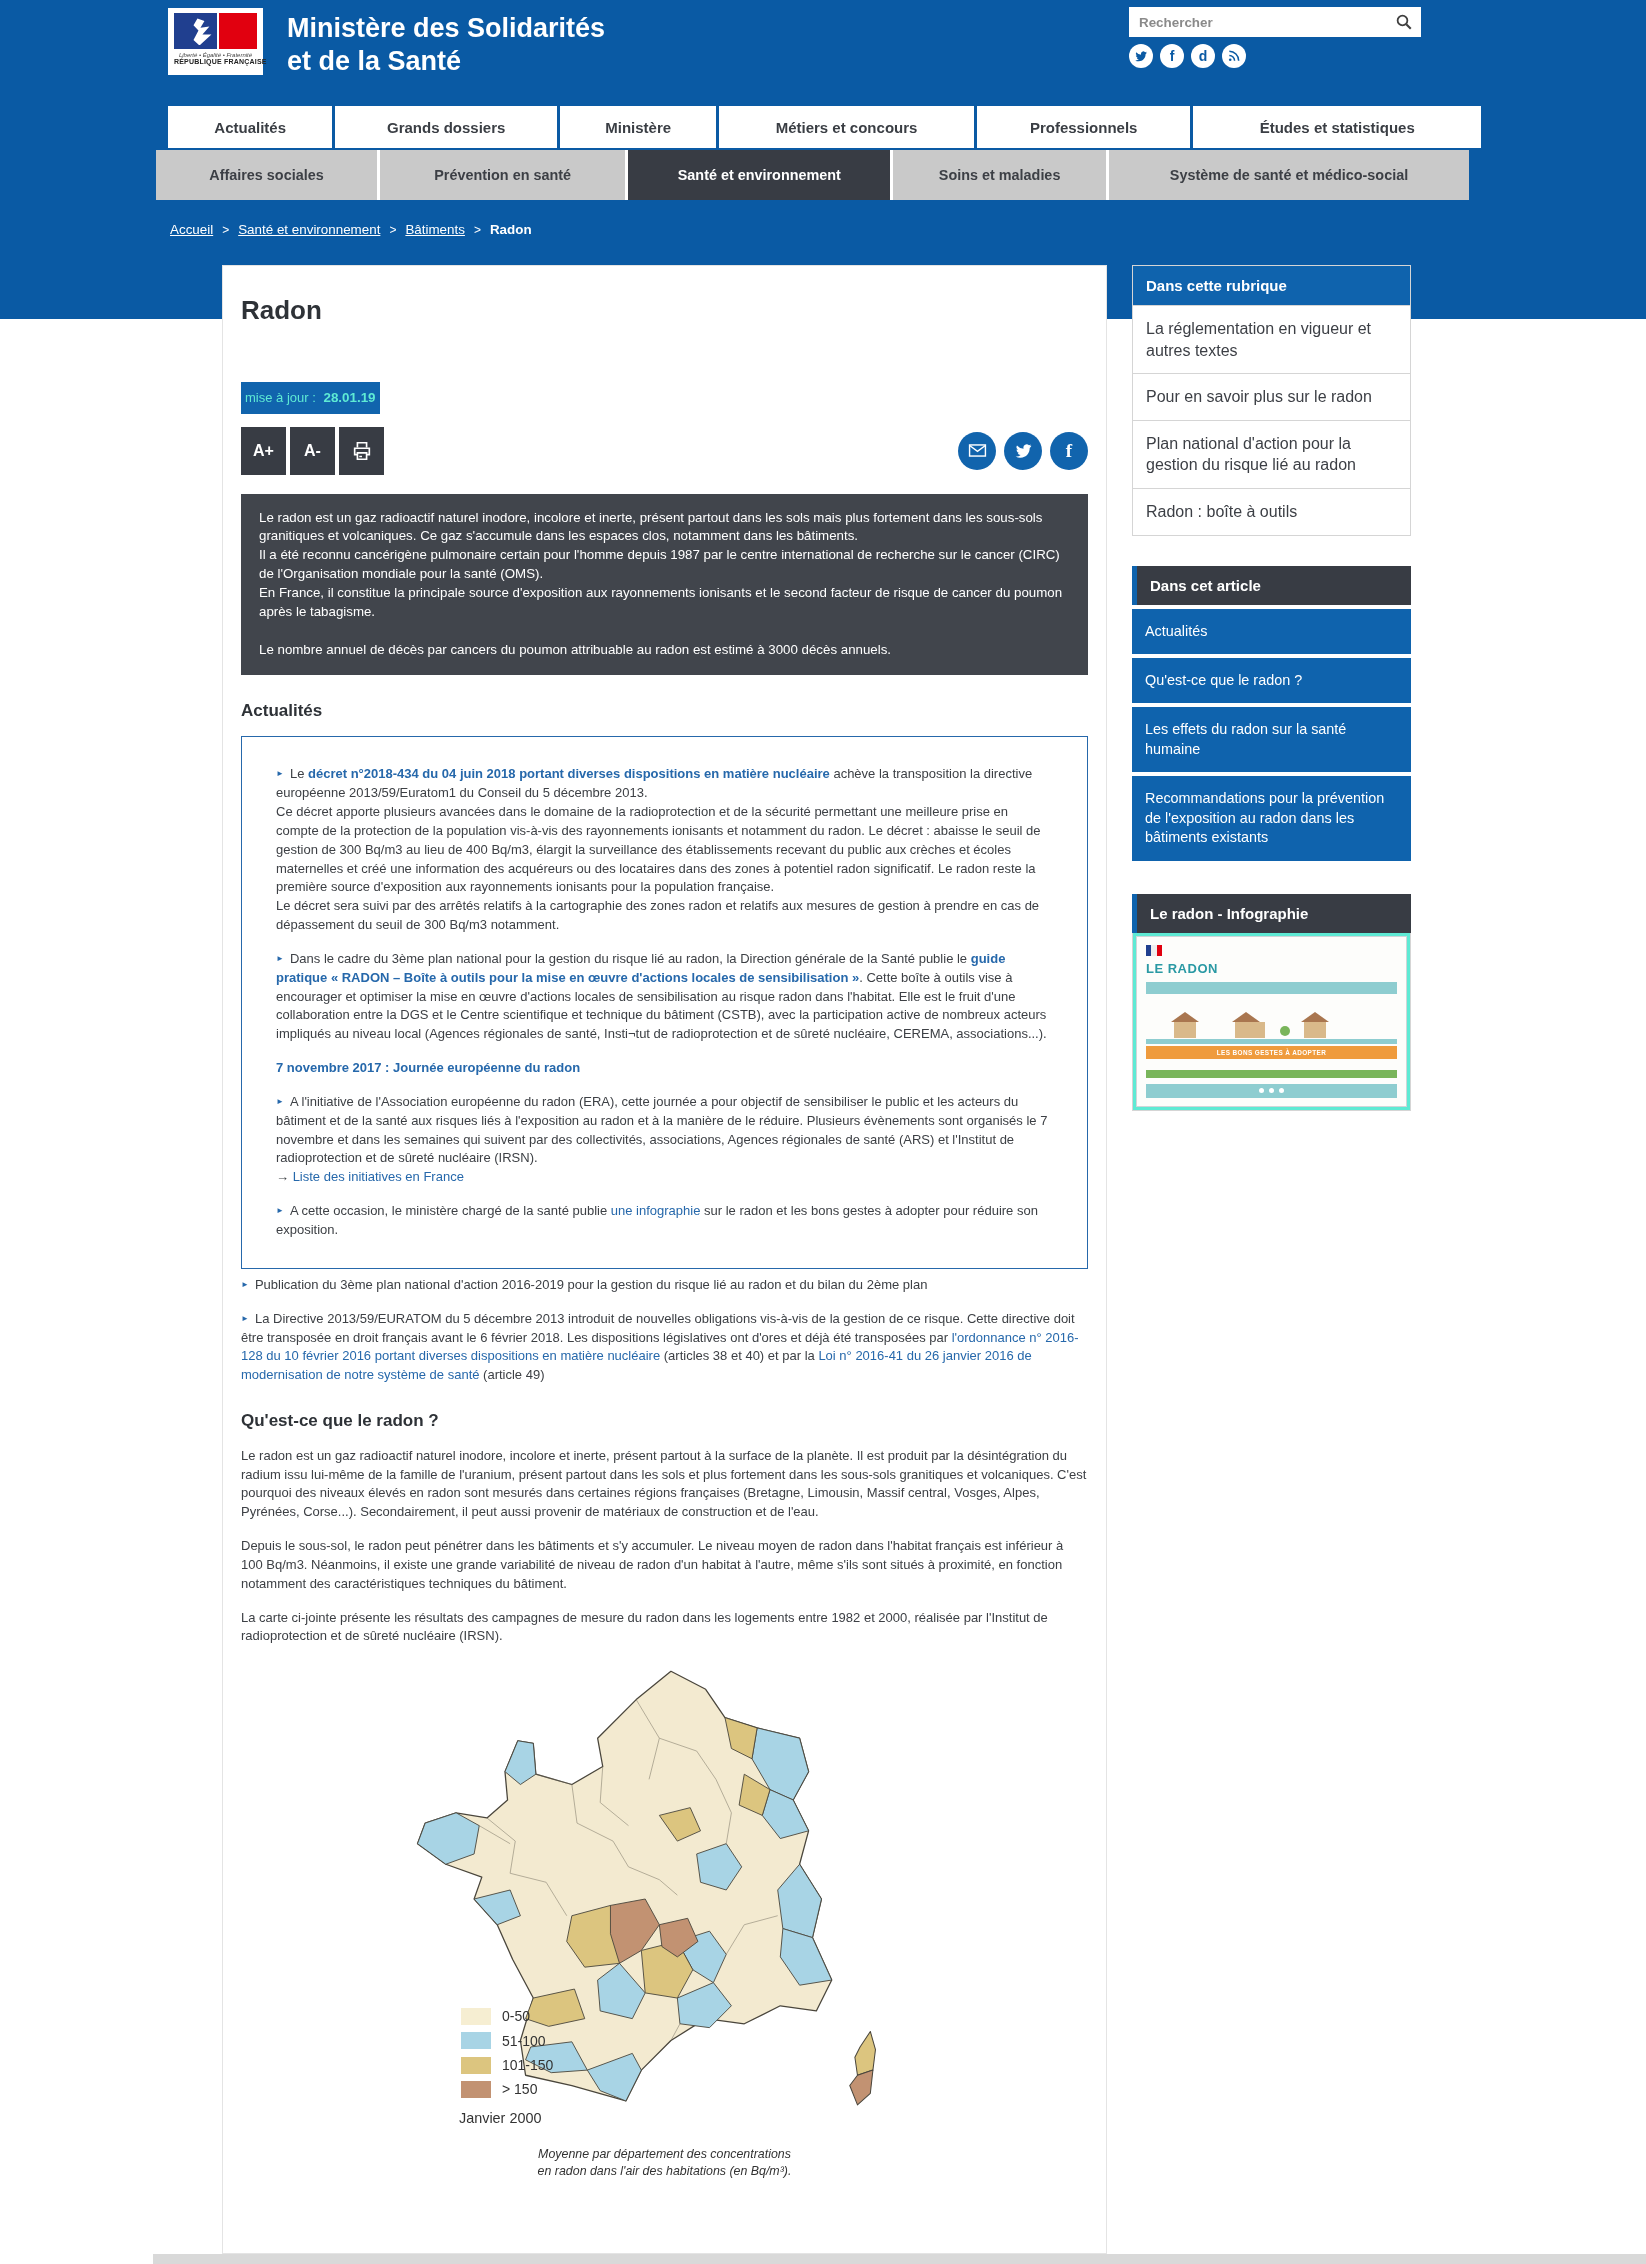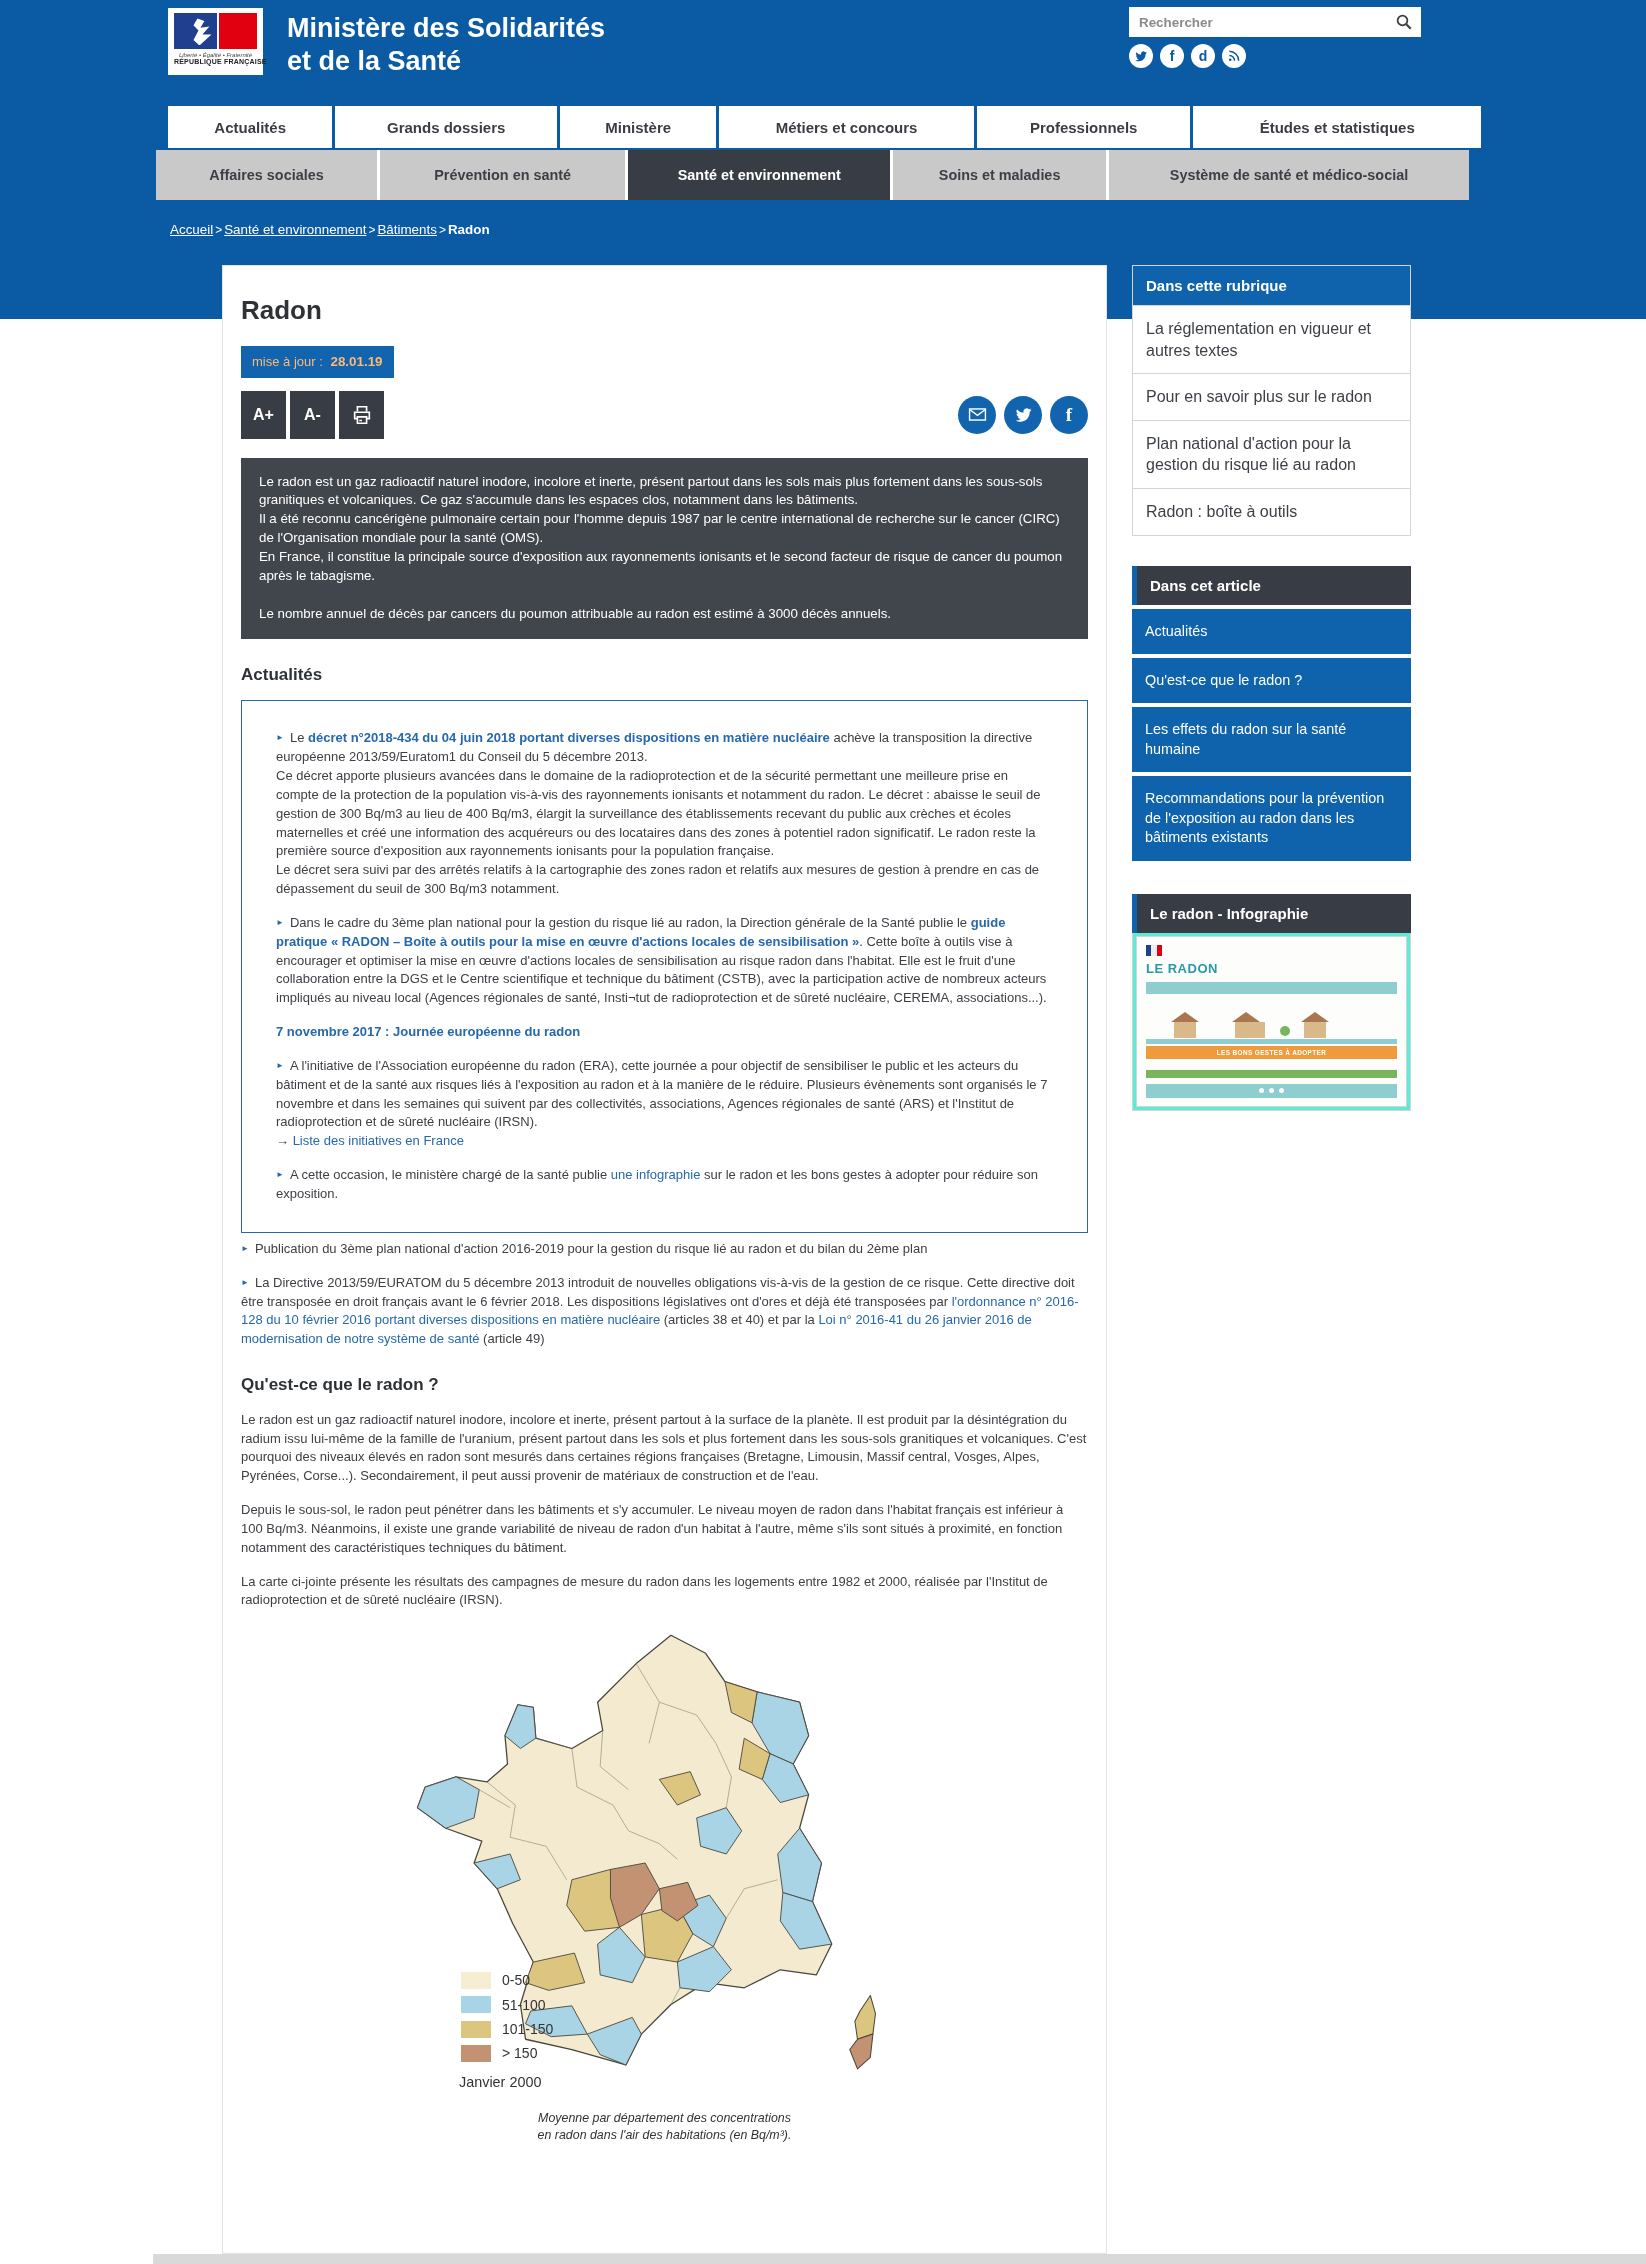--- a/index.html
+++ b/index.html
@@ -28,31 +28,31 @@
   
   .main-nav { position:absolute; left:168px; top:106px; width:1313px; display:flex; gap:3px; z-index:5; }
   .main-nav .tab { background:#fff; color:#3a3e44; font-weight:bold; font-size:15px; height:42px;
       display:flex; align-items:center; justify-content:center; cursor:pointer; }
   .sub-nav { position:absolute; left:156px; top:150px; width:1313px; display:flex; z-index:5; }
   .sub-item { background:#c9c9c9; color:#3c3f45; font-weight:bold; font-size:14.4px; height:50px;
       display:flex; align-items:center; justify-content:center; cursor:pointer; }
   .sub-item + .sub-item { border-left:3px solid #fff; }
   .sub-item.active { background:#383c44; color:#fff; }
 
-  .breadcrumb { position:absolute; left:170px; top:222px; color:#fff; font-size:13.4px; z-index:5; display:flex; gap:2px; align-items:center; }
+  .breadcrumb { position:absolute; left:170px; top:222px; color:#fff; font-size:13.4px; z-index:5; display:flex; gap:9px; align-items:center; }
   .breadcrumb a { color:#fff; text-decoration:underline; cursor:pointer; }
   .breadcrumb .sep { text-decoration:none; font-size:12px; }
   .breadcrumb .current { font-weight:bold; }
 
   
   .main-card { position:absolute; left:222px; top:265px; width:885px; height:1989px; background:#fff;
       border:1px solid #e4e4e4; padding:26px 18px 30px; z-index:4; overflow:hidden;
       color:#3d4045; font-size:13px; line-height:1.45; }
   .article-title { font-size:26px; font-weight:bold; color:#2e3237; margin-bottom:16px; }
-  .update-badge { display:inline-block; background:#1164ad; color:#fdba74; font-size:13px; padding:6px 11px; }
+  .update-badge { display:inline-block; background:#1164ad; color:#5eead4; font-size:13px; padding:6px 4px;margin-top:36px; }
   .update-badge b { margin-left:4px; font-size:13.4px; }
   .toolbar { display:flex; align-items:center; margin-top:13px; }
   .tool-btn { width:45px; height:48px; background:#383c44; color:#fff; border:0; font-weight:bold; font-size:16px;
       margin-right:4px; cursor:pointer; display:flex; align-items:center; justify-content:center; }
   .share-group { margin-left:auto; display:flex; gap:8px; }
   .share-btn { width:38px; height:38px; border-radius:50%; background:#1164ad; border:0; cursor:pointer;
       display:flex; align-items:center; justify-content:center; }
   .share-btn svg { width:19px; height:19px; }
   .share-btn .fb { color:#fff; font-weight:bold; font-size:19px; font-family:"Liberation Serif",serif; }
 

